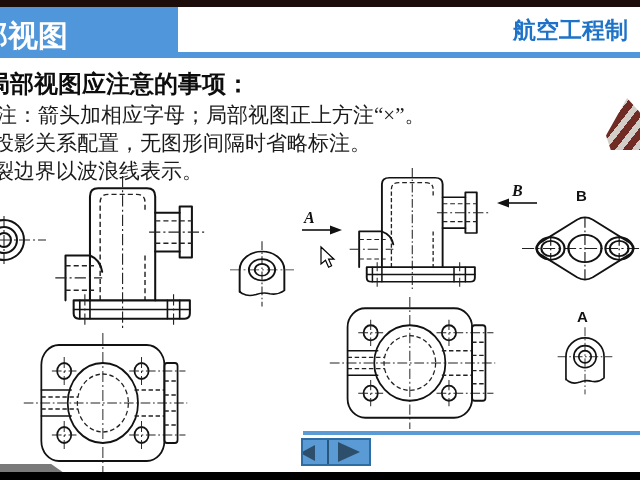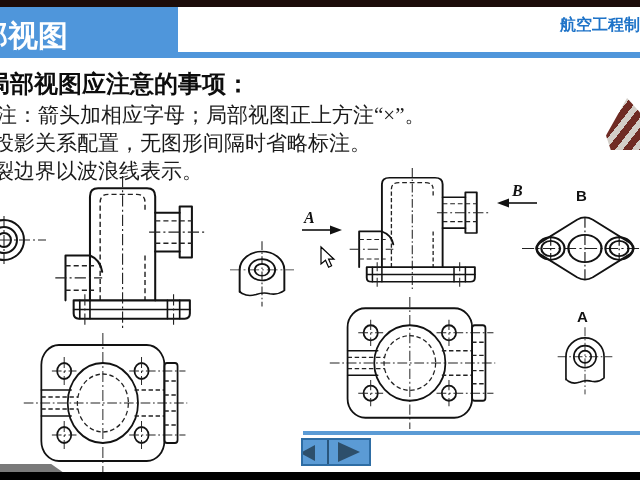--- a/index.html
+++ b/index.html
@@ -3,22 +3,22 @@
 <meta charset="utf-8">
 <style>
   html,body{margin:0;padding:0;background:#555;}
   #screen{position:relative;width:640px;height:480px;background:#ffffff;overflow:hidden;
           font-family:"Liberation Sans",sans-serif;}
   
   .top-strip{position:absolute;left:0;top:0;width:640px;height:7px;background:#1c0c0a;}
   .title-block{position:absolute;left:0;top:7px;width:178px;height:51px;background:#4f96db;overflow:hidden;}
   .slide-title{position:absolute;left:-52px;top:9px;width:300px;color:#ffffff;font-size:30px;font-weight:bold;white-space:nowrap;}
   .header-underline{position:absolute;left:178px;top:52px;width:462px;height:6px;background:#4f96db;}
-  .course-title{position:absolute;right:0;top:15px;width:230px;text-align:right;padding-right:0;
-                color:#1e73c8;font-size:16px;font-weight:bold;white-space:nowrap;overflow:hidden;}
+  .course-title{position:absolute;right:0;top:15px;width:230px;text-align:right;padding-right:12px;
+                color:#1e73c8;font-size:23px;font-weight:bold;white-space:nowrap;overflow:hidden;}
   
   .webcam{position:absolute;left:606px;top:98px;width:34px;height:52px;
           clip-path:polygon(62% 0,100% 28%,100% 100%,14% 100%,0 72%);
           background:repeating-linear-gradient(128deg,#d3cec8 0 6px,#6f2b24 6px 13px);}
   
   .heading{position:absolute;left:-14px;top:68px;font-size:24px;font-weight:bold;color:#0d0d0d;white-space:nowrap;}
   .note{position:absolute;font-family:"Liberation Serif",serif;font-size:21px;color:#1a1a1a;white-space:nowrap;}
   .note1{left:-4px;top:101px;} .note2{left:-7px;top:129px;} .note3{left:-7px;top:157px;}
   
   svg{position:absolute;overflow:visible;}

